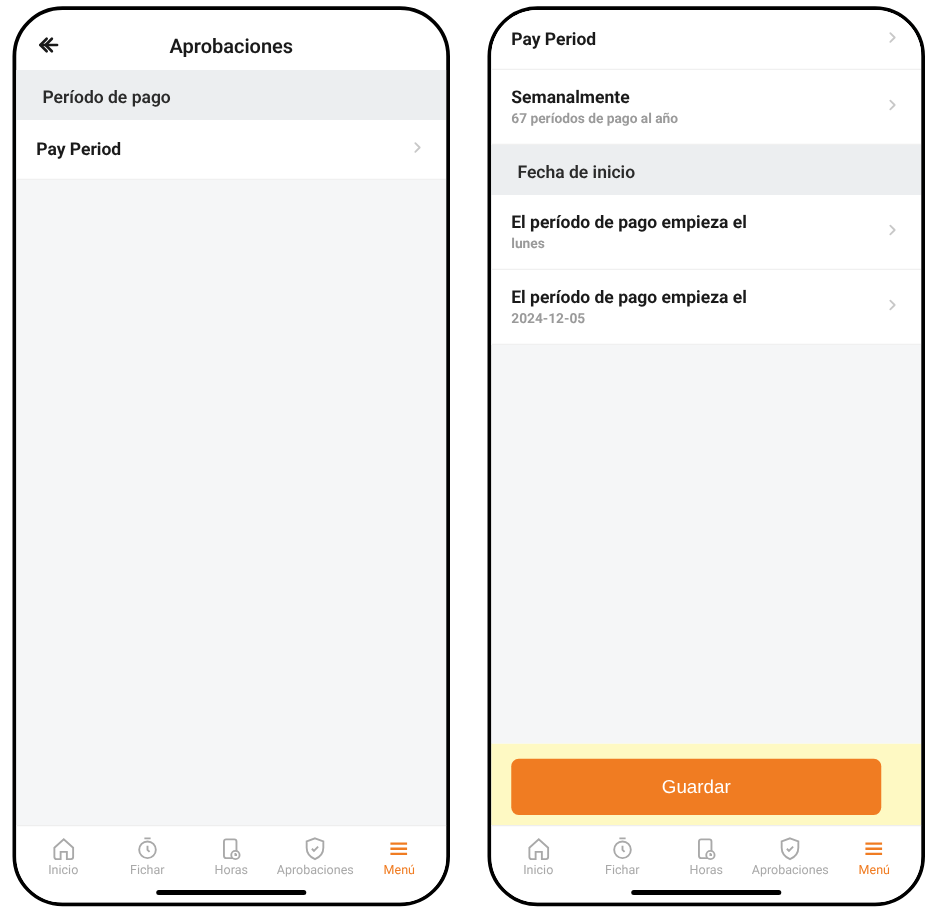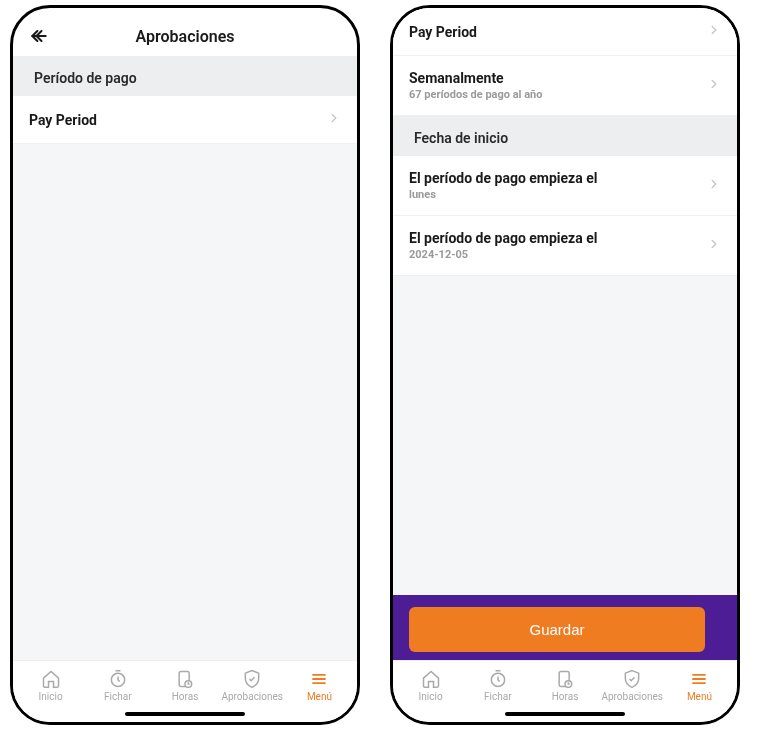--- a/index.html
+++ b/index.html
@@ -122,21 +122,21 @@
     bottom: 6px;
     left: 50%;
     transform: translateX(-50%);
     width: 120px;
     height: 4px;
     background: #000;
     border-radius: 3px;
   }
   .save-btn-wrap {
     padding: 12px 32px 8px 16px;
-    background: #4c1d95;
+    background: #fef9c3;
   }
   .save-btn {
     background: #f07c22;
     color: #fff;
     border: none;
     width: 100%;
     padding: 14px;
     border-radius: 6px;
     font-size: 15px;
     font-weight: 500;

